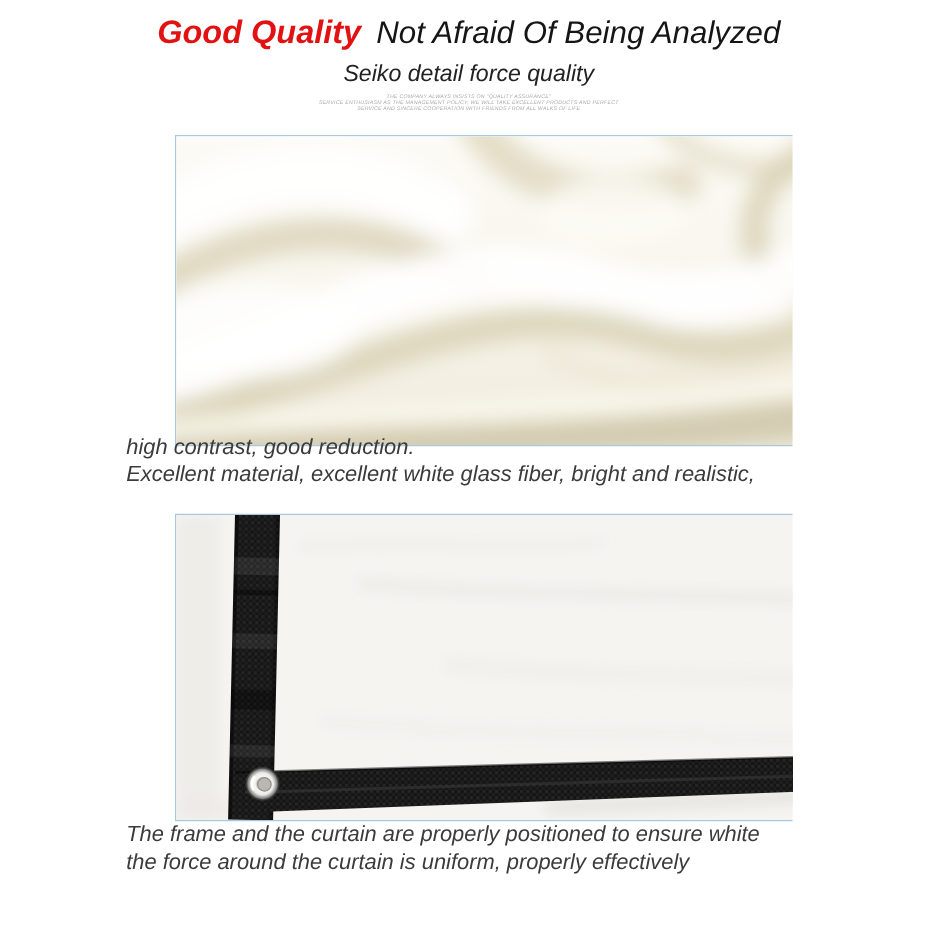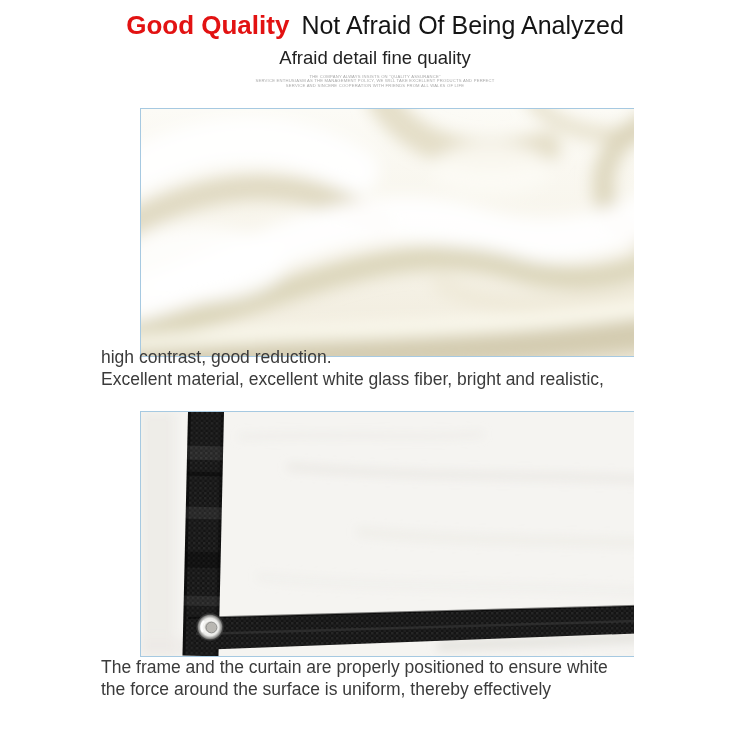--- a/index.html
+++ b/index.html
@@ -1,20 +1,20 @@
 <!DOCTYPE html>
 <html><head>
 <meta charset="utf-8">
 <style>
   html,body { margin:0; padding:0; }
   body {
     width:750px; height:750px; background:#ffffff;
     font-family:"Liberation Sans","DejaVu Sans",sans-serif;
   }
-  .page { position:relative; width:634px; height:750px; overflow:hidden; background:#ffffff; }
+  .page { position:relative; width:634px; height:750px; overflow:hidden; background:#ffffff;font-style:italic; }
 
   
   .header { position:absolute; top:8px; left:0; width:750px; text-align:center; }
   .title { margin:0; line-height:30px; white-space:nowrap; font-weight:400; }
   .title-red  { font-size:26px; font-weight:700; color:#e21212; margin-right:12px; }
   .title-rest { font-size:25px; font-weight:400; color:#151515; }
   .subtitle { margin-top:7px; font-size:18.5px; color:#222222; }
   .fineprint {
     margin-top:5px; font-size:8px; line-height:9px; color:#a8a8a8;
     letter-spacing:0.4px; transform:scale(0.52); transform-origin:50% 0;
@@ -34,21 +34,21 @@
 </style>
 </head>
 <body>
 
 <div class="page">
 
   <div class="header">
     <h1 class="title">
       <span class="title-red">Good Quality</span><span class="title-rest">Not Afraid Of Being Analyzed</span>
     </h1>
-    <div class="subtitle">Afraid detail fine quality</div>
+    <div class="subtitle">Seiko detail force quality</div>
     <div class="fineprint">
       <div>THE COMPANY ALWAYS INSISTS ON "QUALITY ASSURANCE"</div>
       <div>SERVICE ENTHUSIASM AS THE MANAGEMENT POLICY, WE WILL TAKE EXCELLENT PRODUCTS AND PERFECT</div>
       <div>SERVICE AND SINCERE COOPERATION WITH FRIENDS FROM ALL WALKS OF LIFE</div>
     </div>
   </div>
 
   <figure class="photo photo-silk">
     <svg viewBox="0 0 561 247" preserveAspectRatio="none">
       <defs>
@@ -137,16 +137,16 @@
         <circle cx="69" cy="215" r="13" fill="none" stroke="#3a3a3a" stroke-width="1.4" opacity="0.8"></circle>
         <circle cx="70.5" cy="215.5" r="5.2" fill="#b9b7b2"></circle>
         <circle cx="70.5" cy="215.5" r="5.4" fill="none" stroke="#8c8c8a" stroke-width="1"></circle>
         <path d="M63,209 A8.5,8.5 0 0 0 62,220" stroke="#ffffff" stroke-width="2.4" fill="none" opacity="0.9"></path>
       </g>
     </svg>
   </figure>
 
   <div class="caption caption-frame">
     <div class="cap-line">The frame and the curtain are properly positioned to ensure white</div>
-    <div class="cap-line">the force around the surface is uniform, thereby effectively</div>
+    <div class="cap-line">the force around the curtain is uniform, properly effectively</div>
   </div>
 
 </div>
 
 </body></html>

